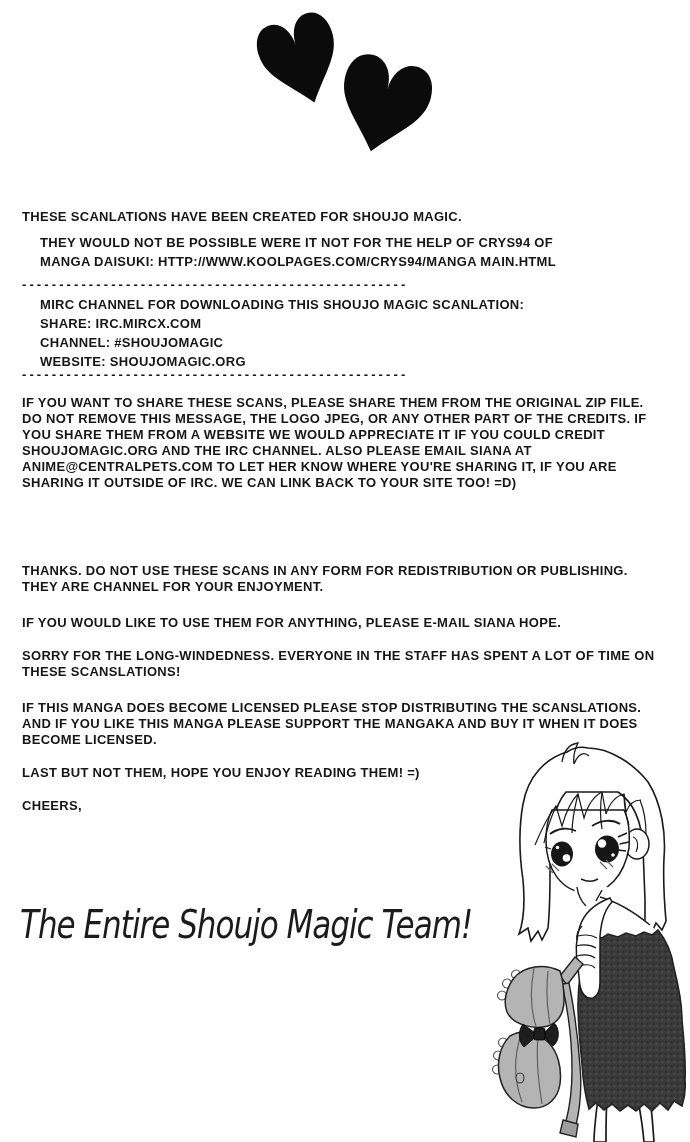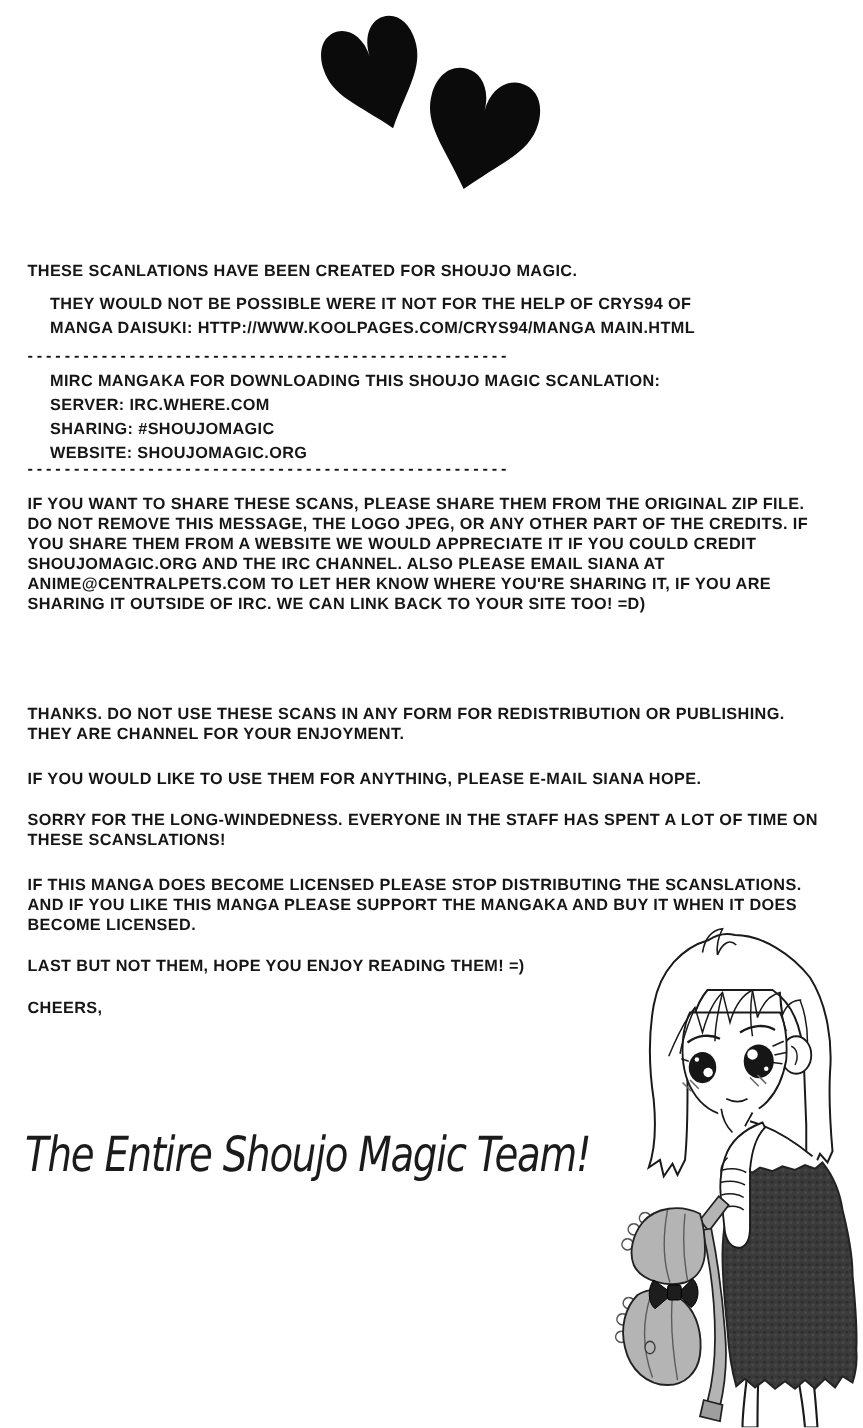--- a/index.html
+++ b/index.html
@@ -33,23 +33,23 @@
       <path transform="translate(133,98) rotate(15) scale(0.92,1.04) translate(-50,-47)" fill="#0b0b0b" d="M50,30 C50,12 38,2 26,2 C10,2 2,14 2,28 C2,52 24,64 50,92 C76,64 98,52 98,28 C98,14 90,2 74,2 C62,2 50,12 50,30 Z"></path>
     </g>
   </svg>
 
   <div class="txt" style="top:209px">THESE SCANLATIONS HAVE BEEN CREATED FOR SHOUJO MAGIC.</div>
   <div class="txt lh19" style="top:233px">THEY WOULD NOT BE POSSIBLE WERE IT NOT FOR THE HELP OF CRYS94 OF
 MANGA DAISUKI: HTTP://WWW.KOOLPAGES.COM/CRYS94/MANGA MAIN.HTML</div>
 
   <div class="divider" style="top:277px">----------------------------------------------------</div>
 
-  <div class="txt lh19" style="top:295px"><span>MIRC MANGAKA FOR DOWNLOADING THIS SHOUJO MAGIC SCANLATION:</span>
-<span>SERVER: IRC.WHERE.COM</span>
-<span>SHARING: #SHOUJOMAGIC</span>
+  <div class="txt lh19" style="top:295px"><span>MIRC CHANNEL FOR DOWNLOADING THIS SHOUJO MAGIC SCANLATION:</span>
+<span>SHARE: IRC.MIRCX.COM</span>
+<span>CHANNEL: #SHOUJOMAGIC</span>
 <span>WEBSITE: SHOUJOMAGIC.ORG</span></div>
 
   <div class="divider" style="top:367px">----------------------------------------------------</div>
 
   <div class="txt" style="top:395px">IF YOU WANT TO SHARE THESE SCANS, PLEASE SHARE THEM FROM THE ORIGINAL ZIP FILE.
 DO NOT REMOVE THIS MESSAGE, THE LOGO JPEG, OR ANY OTHER PART OF THE CREDITS. IF
 YOU SHARE THEM FROM A WEBSITE WE WOULD APPRECIATE IT IF YOU COULD CREDIT
 SHOUJOMAGIC.ORG AND THE IRC CHANNEL. ALSO PLEASE EMAIL SIANA AT
 ANIME@CENTRALPETS.COM TO LET HER KNOW WHERE YOU'RE SHARING IT, IF YOU ARE
 SHARING IT OUTSIDE OF IRC. WE CAN LINK BACK TO YOUR SITE TOO! =D)</div>

